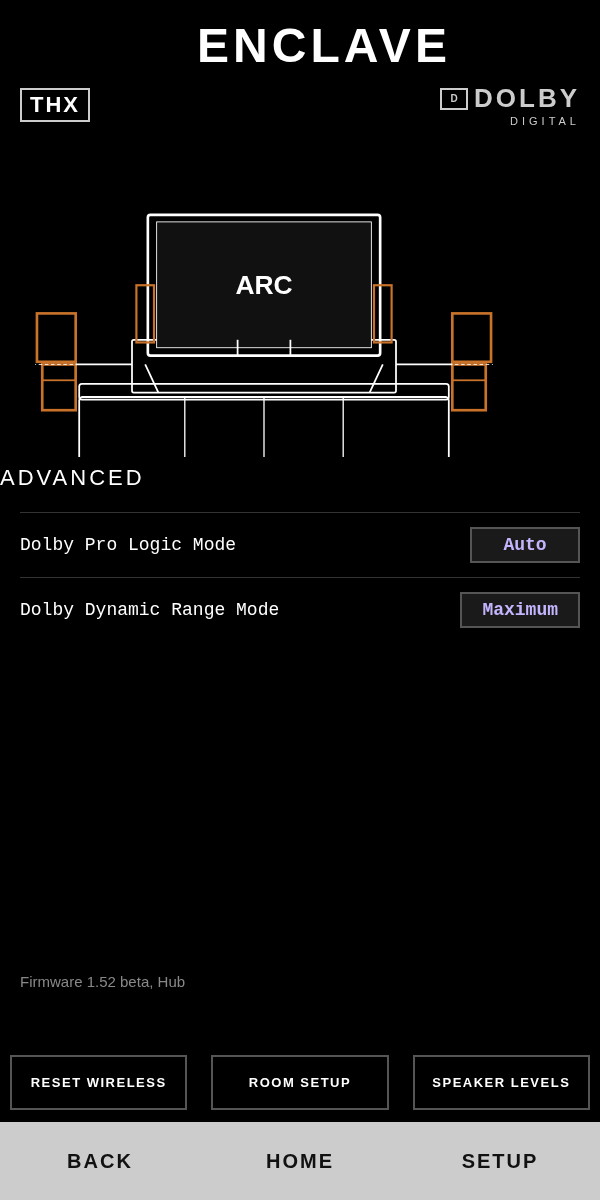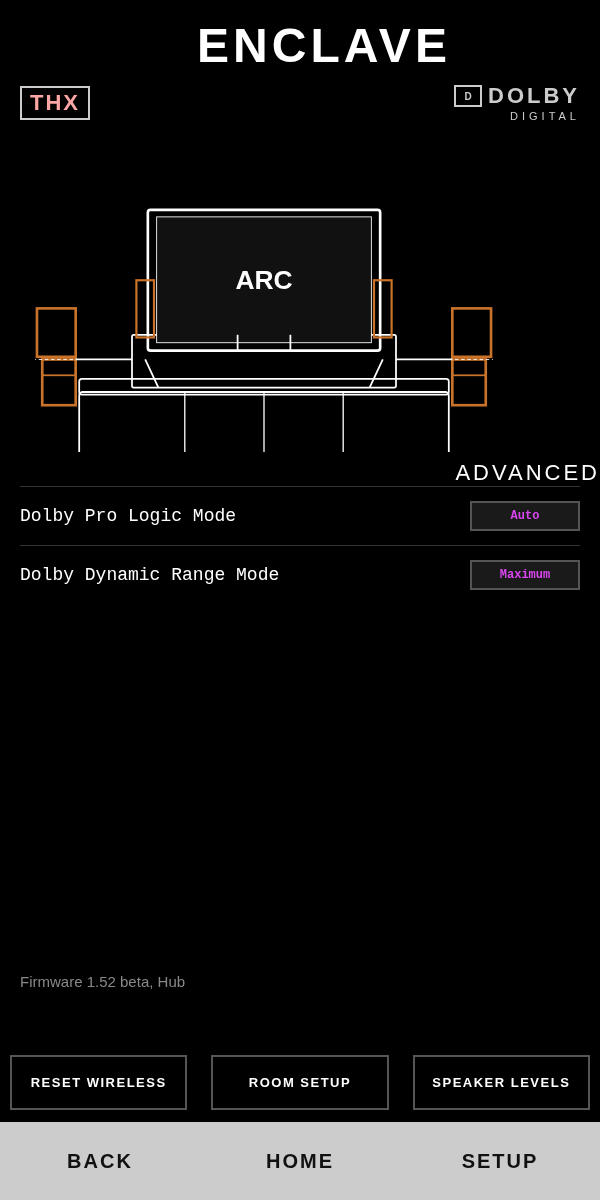--- a/index.html
+++ b/index.html
@@ -30,21 +30,21 @@
     .logos-row {
       display: flex;
       justify-content: space-between;
       align-items: center;
       padding: 0 20px;
       margin-bottom: 0px;
     }
     .thx-logo {
       font-size: 22px;
       font-weight: bold;
-      color: #fca5a5;
+      color: #ffffff;
       border: 2px solid #ccc;
       padding: 2px 8px;
       letter-spacing: 2px;
     }
     .dolby-logo {
       display: flex;
       flex-direction: column;
       align-items: flex-end;
     }
     .dolby-top {
@@ -57,21 +57,21 @@
       height: 22px;
       border: 2px solid #ccc;
       display: flex;
       align-items: center;
       justify-content: center;
       font-size: 10px;
       color: #ccc;
       font-weight: bold;
     }
     .dolby-text {
-      font-size: 22px;
+      font-size: 26px;
       font-weight: bold;
       color: #ccc;
       letter-spacing: 3px;
     }
     .dolby-digital-text {
       font-size: 11px;
       color: #ccc;
       letter-spacing: 4px;
       margin-top: 1px;
     }
@@ -83,47 +83,47 @@
       height: 340px;
       margin-top: -10px;
     }
     .room-svg {
       width: 100%;
       height: 100%;
     }
 
     
     .advanced-title {
-      text-align: right;
+      text-align: left;
       font-size: 22px;
       letter-spacing: 3px;
       color: #fff;
-      margin: 8px 0 0;
+      margin: 8px 0 21px;
     }
 
     
     .settings-area {
       padding: 0 20px;
       font-family: Liberation Mono, monospace;
     }
     .setting-row {
       display: flex;
       align-items: center;
       justify-content: space-between;
       padding: 14px 0;
       border-top: 1px solid #333;
     }
     .setting-label {
       font-size: 18px;
       color: #fff;
     }
     .setting-value {
-      font-size: 12px;
-      font-weight: bold;
-      color: #d946ef;
+      font-size: 18px;
+      font-weight: bold;
+      color: #c4b5fd;
       border: 2px solid #555;
       background: #1a1a1a;
       padding: 6px 20px;
       min-width: 110px;
       text-align: center;
     }
 
     
     .firmware-row {
       position: absolute;

